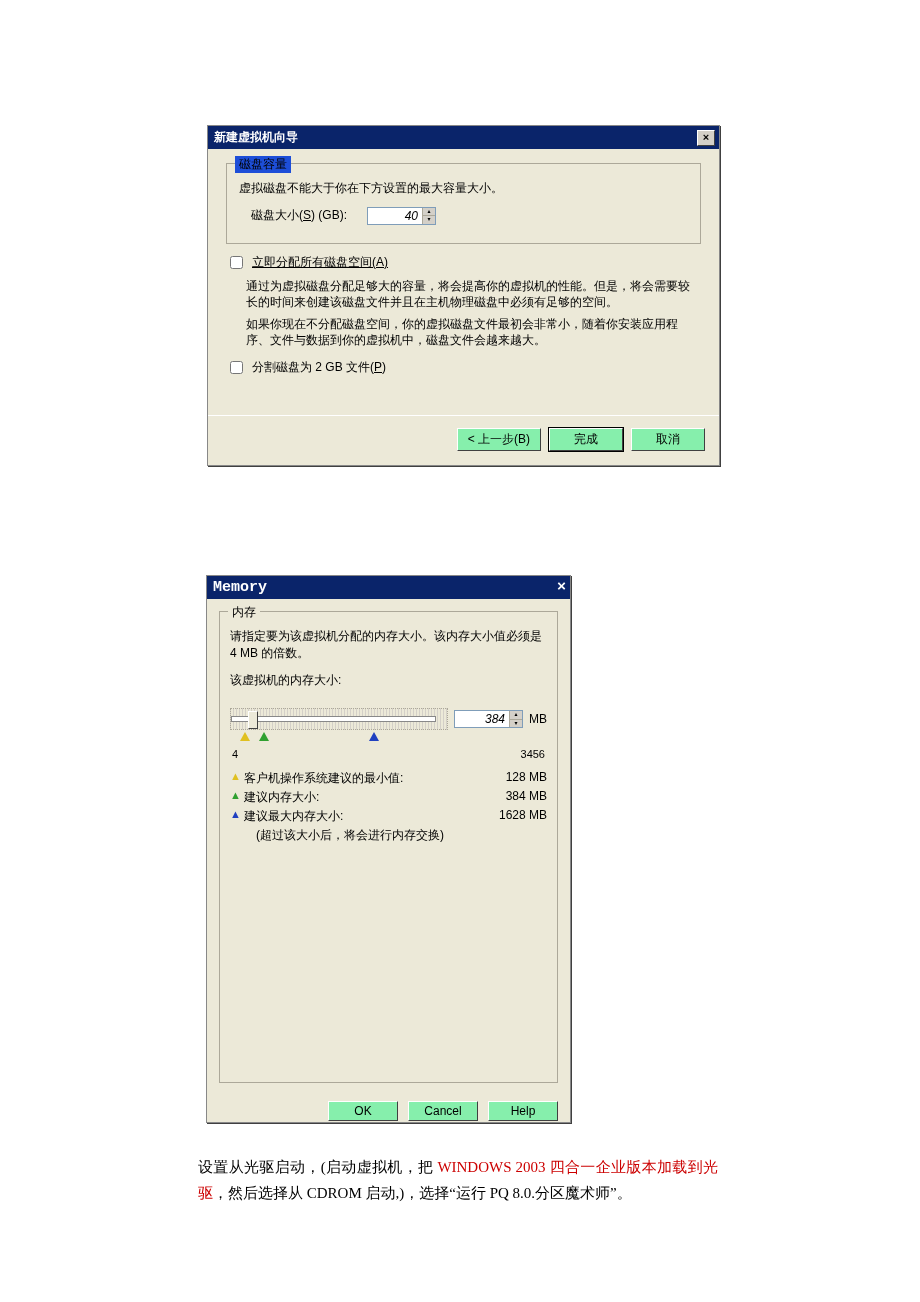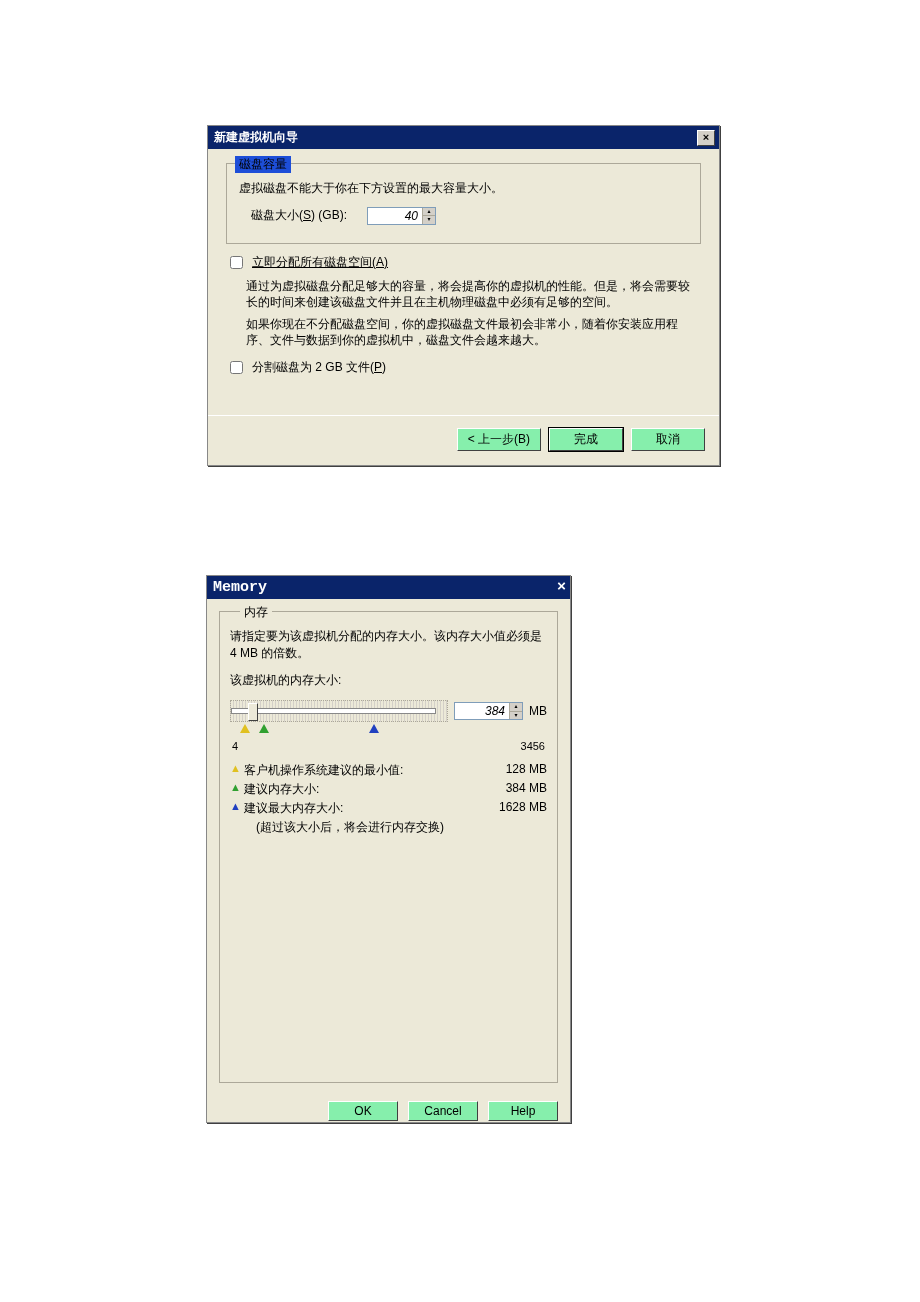--- a/index.html
+++ b/index.html
@@ -186,26 +186,26 @@
   }
   .mem-group {
     position: relative;
     border: 1px solid #aca899;
     padding: 10px 10px 10px 10px;
     height: 450px;
   }
   .mem-group > .legend {
     position: absolute;
     top: -8px;
-    left: 20px;
+    left: 8px;
     background: #ece9d8;
     padding: 0 4px;
   }
   .slider-wrap {
-    margin: 12px 0 2px 0;
+    margin: 20px 0 2px 0;
     display: flex;
     align-items: center;
     gap: 6px;
   }
   .slider-track {
     position: relative;
     flex: 1;
     height: 20px;
     border: 1px dotted #aca899;
     background: repeating-linear-gradient(90deg, transparent 0, transparent 2px, #d4d0c8 2px, #d4d0c8 3px);
@@ -394,14 +394,17 @@
         </div>
       </div>
     </div>
     <div class="button-bar2">
       <button class="win-btn" style="min-width:70px;">OK</button>
       <button class="win-btn" style="min-width:70px;">Cancel</button>
       <button class="win-btn" style="min-width:70px;">Help</button>
     </div>
   </div>
 
+  <div class="bodytext">
+    <span>设置从光驱启动，(启动虚拟机，把 </span><span class="red">WINDOWS 2003 四合一企业版本加载到光驱</span><span>，然后选择从 CDROM 启动,)，选择“运行 PQ 8.0.分区魔术师”。</span>
+  </div>
 
 </div>
 
 </body></html>

